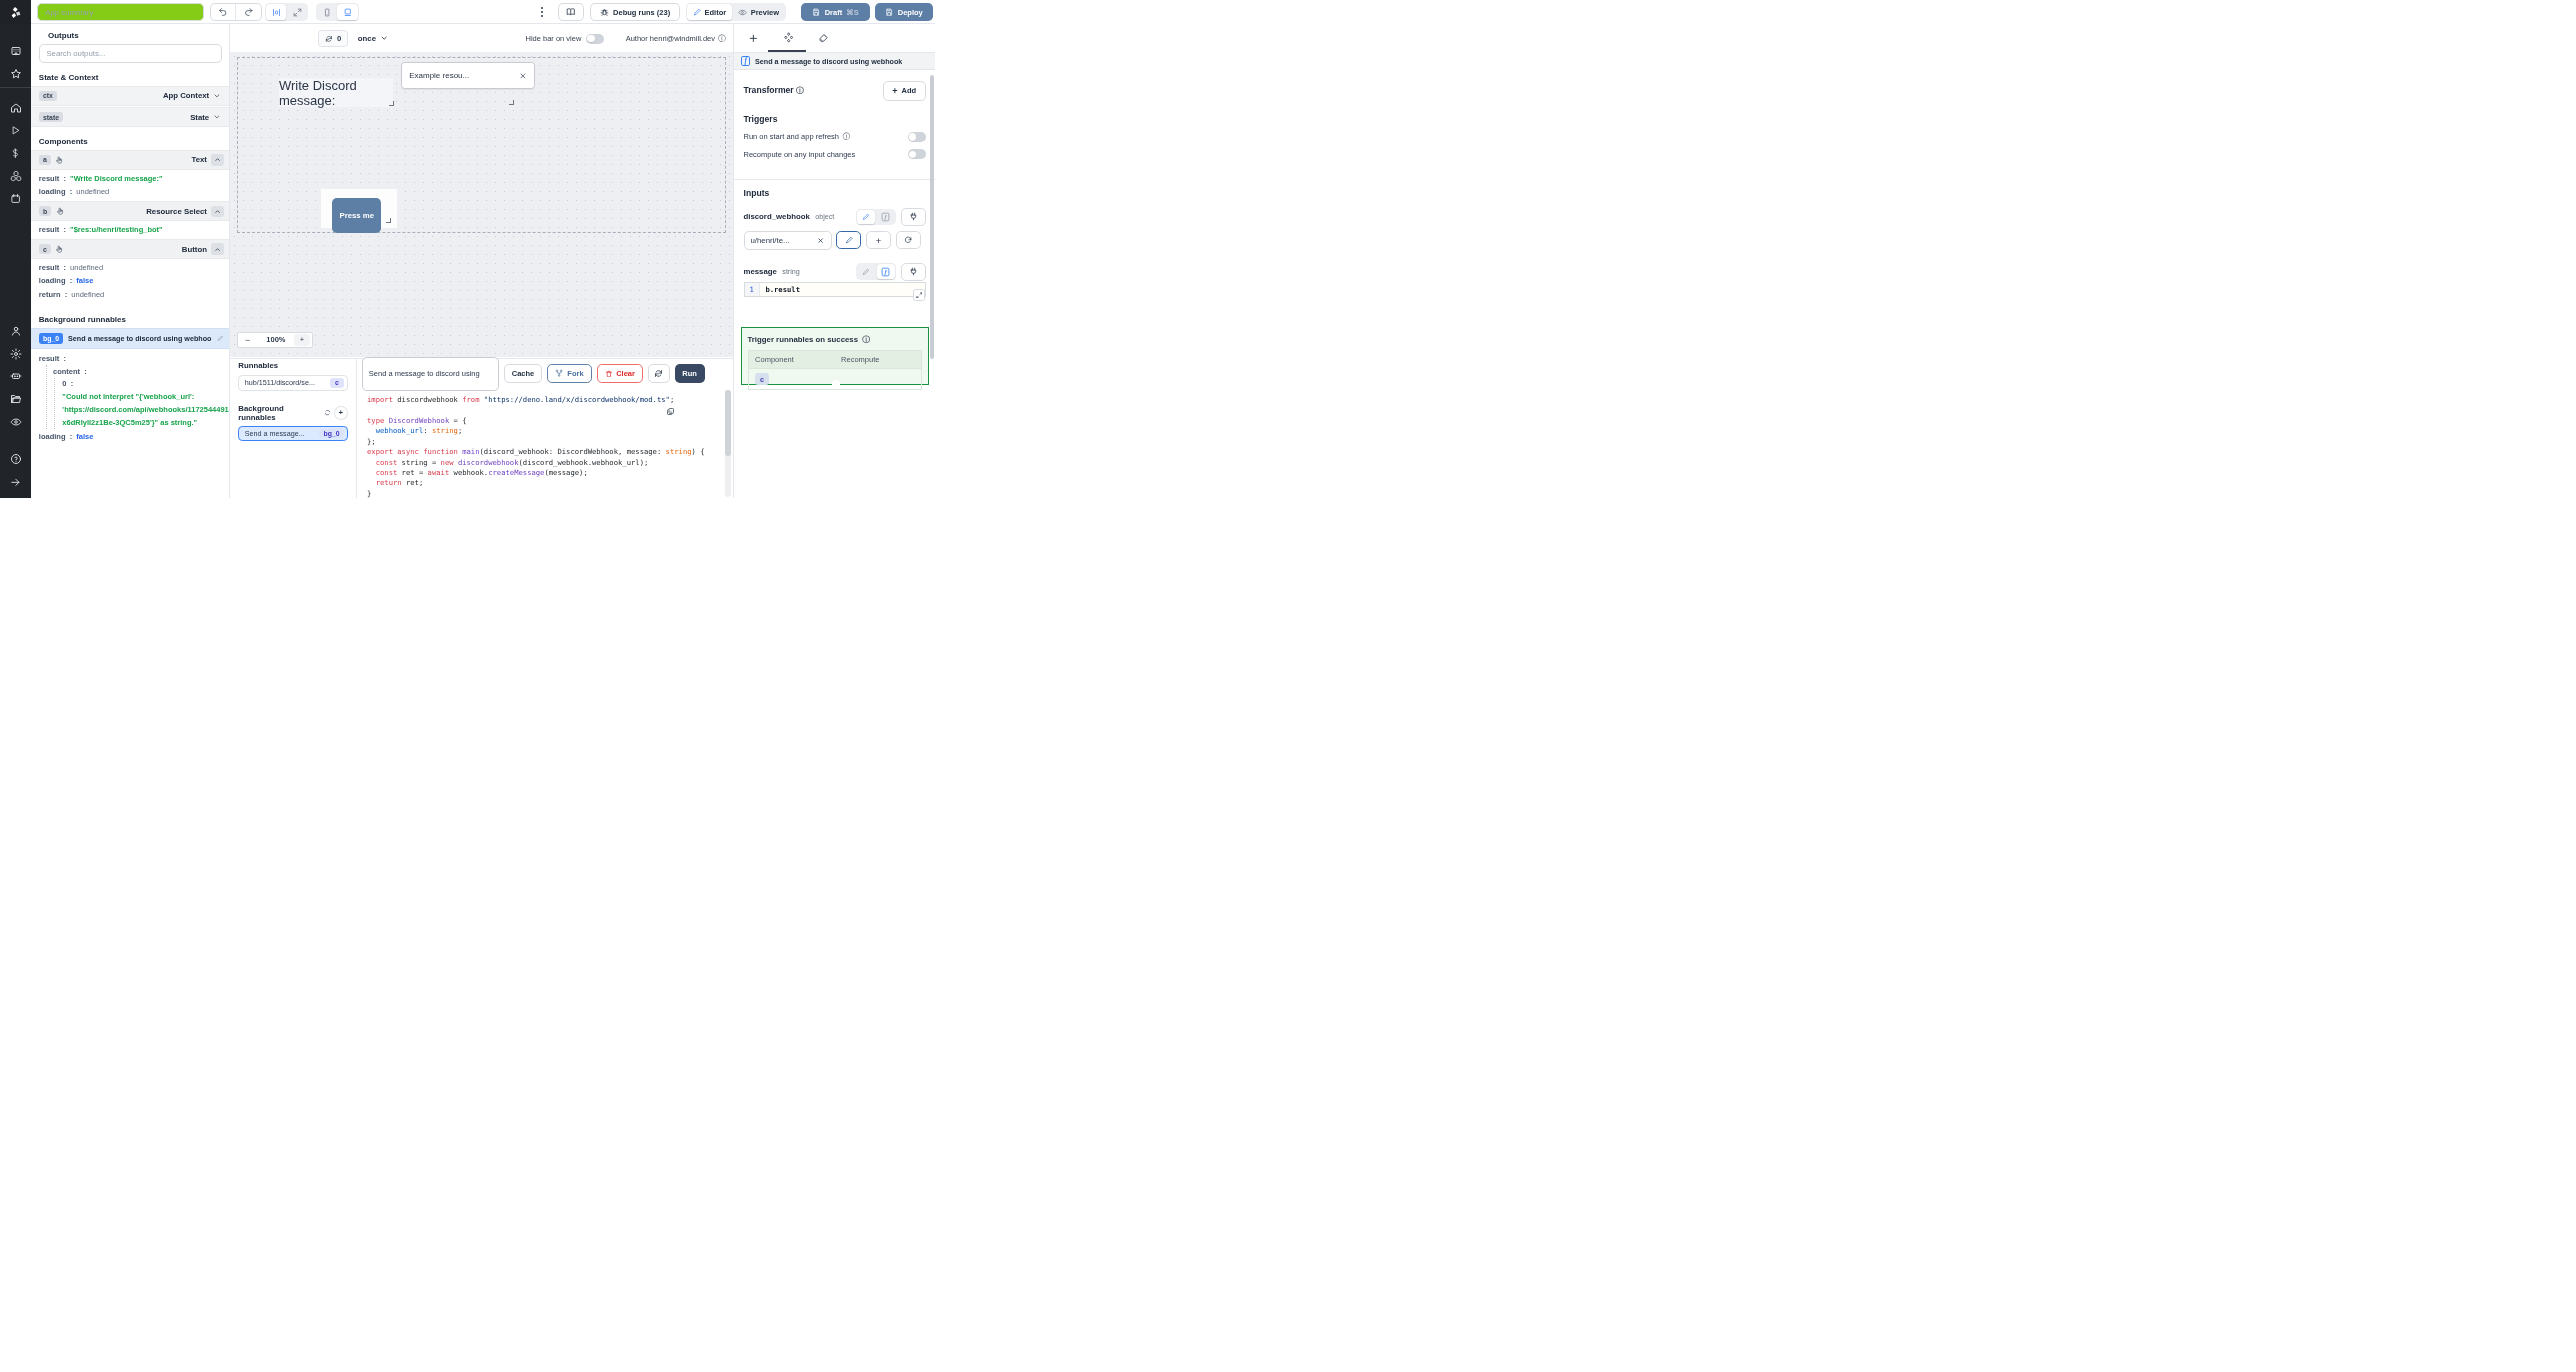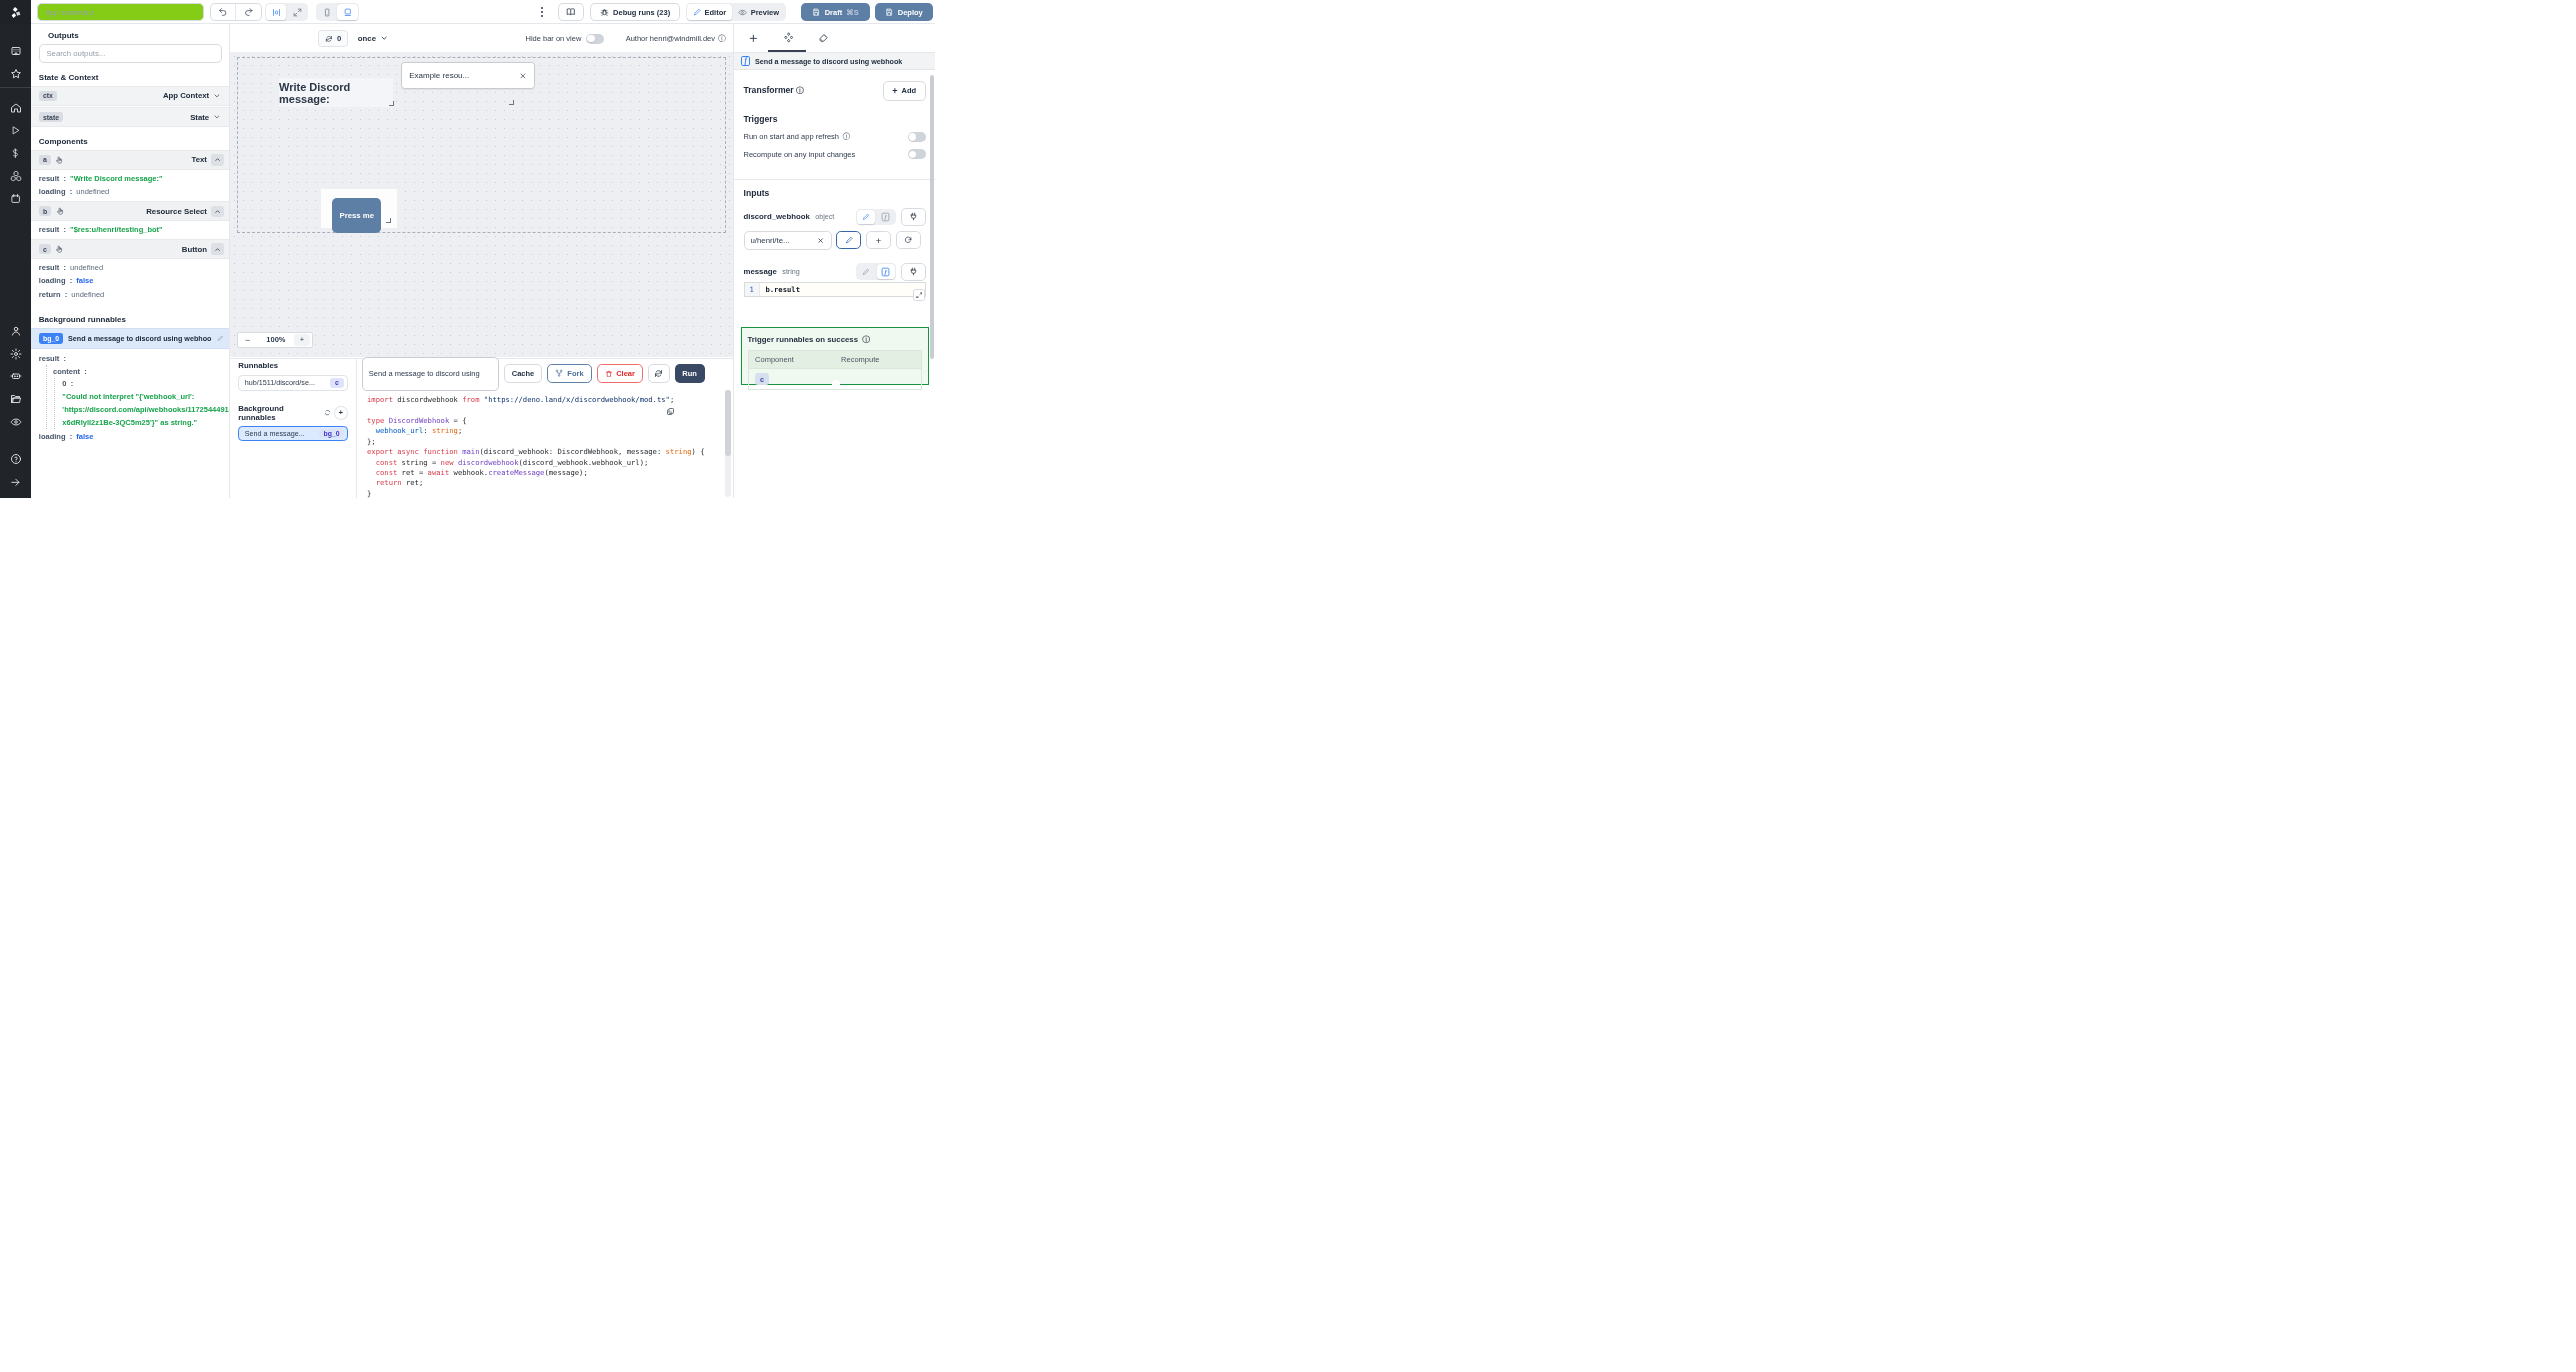--- a/index.html
+++ b/index.html
@@ -66,21 +66,21 @@
   .freq { margin-left:9.5px; display:flex; align-items:center; gap:4.2px; font-weight:600; color:#24303f; cursor:pointer; }
   .hide-lbl { margin-left:auto; font-size:7.5px; color:#374151; }
   .tog { width:18px; height:10px; border-radius:5.4px; background:#cfd4db; position:relative; margin-left:4.8px; cursor:pointer; flex:none; }
   .tog::after { content:""; position:absolute; width:7.8px; height:7.8px; border-radius:50%; background:#fff; top:1.2px; left:1.2px; box-shadow:0 0.6px 0.6px rgba(0,0,0,.2); }
   .author { margin-left:21.5px; margin-right:7.2px; font-size:7.5px; color:#374151; display:flex; align-items:center; gap:3px; }
   .info-g { color:#4b5563; font-size:7.8px; }
 
   
   #canvas { position:absolute; left:230px; top:52px; width:503px; height:305px; background:#edeff2; background-image:radial-gradient(#c5cad3 0.7px, transparent 0.8px); background-size:9px 9px; overflow:hidden; }
   #canvas-frame { position:absolute; left:6.6px; top:4.8px; width:489px; height:176px; border:0.6px dashed #a8afbb; }
-  .cmp-text { position:absolute; left:49px; top:26px; width:114px; height:29px; background:#f3f5f8; display:flex; align-items:center; justify-content:center; font-size:11px; font-weight:700; color:#2c3646; }
+  .cmp-text { position:absolute; left:49px; top:26px; width:114px; height:29px; background:#f3f5f8; display:flex; align-items:center; justify-content:center; font-size:13px; font-weight:400; color:#2c3646; }
   .cmp-select { position:absolute; left:171px; top:10px; width:134px; height:27px; background:#fff; border:0.6px solid #c8ccd2; border-radius:3.6px; display:flex; align-items:center; padding:0 7.2px; font-size:8px; color:#2c3646; box-shadow:0 0.6px 1.2px rgba(0,0,0,.06);gap:22px; }
   .cmp-select .x { margin-left:auto; color:#3f4c61; cursor:pointer; }
   .cmp-btnwrap { position:absolute; left:91px; top:137px; width:76px; height:39px; background:#fdfdfd; }
   .press-btn { position:absolute; left:11.3px; top:9px; width:49px; height:35px; background:#5e7fa5; border-radius:4.8px; color:#fff; font-weight:700; font-size:7.8px; display:flex; align-items:center; justify-content:center; cursor:pointer; }
   .rz { position:absolute; width:4.8px; height:4.8px; border-right:1.8px solid #6f7683; border-bottom:1.8px solid #6f7683; }
   #zoombar { position:absolute; left:6.6px; top:280px; width:76px; height:15.5px; background:#fff; border:0.6px solid #d7dbe0; border-radius:2.4px; display:flex; align-items:center; font-size:7.5px; color:#2c3a4d; }
   #zoombar .zbtn { width:20px; text-align:center; font-size:9px; color:#3f4b5e; cursor:pointer; }
   #zoombar .zval { flex:1; text-align:center; font-weight:600; }
   #zoombar .zplus { background:#f2f3f5; border-radius:3px; width:15.5px; height:12px; margin-right:1.8px; display:flex; align-items:center; justify-content:center; cursor:pointer; }
 

